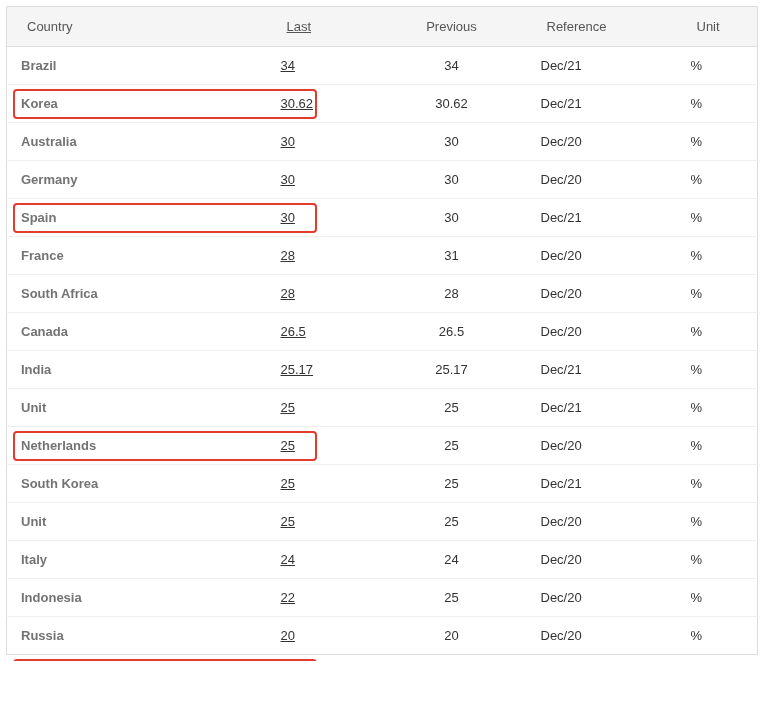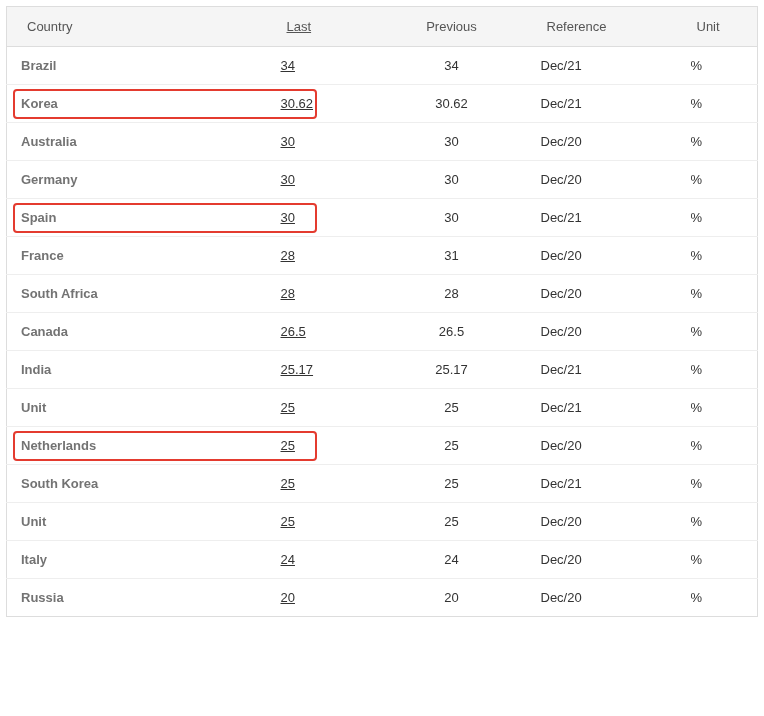--- a/index.html
+++ b/index.html
@@ -160,20 +160,27 @@
           <td class="col-unit">%</td>
         </tr>
         <tr>
           <td class="col-country"><a class="country-link">Italy</a></td>
           <td class="col-last">24</td>
           <td class="col-prev">24</td>
           <td class="col-ref">Dec/20</td>
           <td class="col-unit">%</td>
         </tr>
         <tr>
+          <td class="col-country"><a class="country-link">Indonesia</a></td>
+          <td class="col-last">22</td>
+          <td class="col-prev">25</td>
+          <td class="col-ref">Dec/20</td>
+          <td class="col-unit">%</td>
+        </tr>
+        <tr>
           <td class="col-country"><a class="country-link">Russia</a></td>
           <td class="col-last">20</td>
           <td class="col-prev">20</td>
           <td class="col-ref">Dec/20</td>
           <td class="col-unit">%</td>
         </tr>
       </tbody>
 </table>
 <div class="hl-box" style="left: 6.5px; top: 82.5px; width: 304px; height: 30px;"></div>
     <div class="hl-box" style="left: 6.5px; top: 196.5px; width: 304px; height: 30px;"></div>

